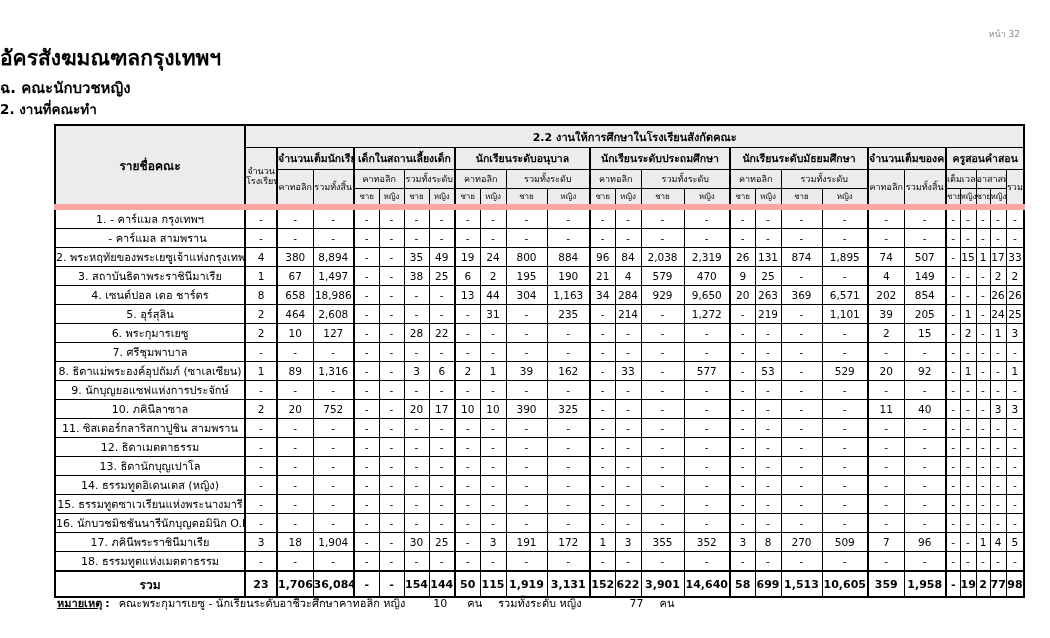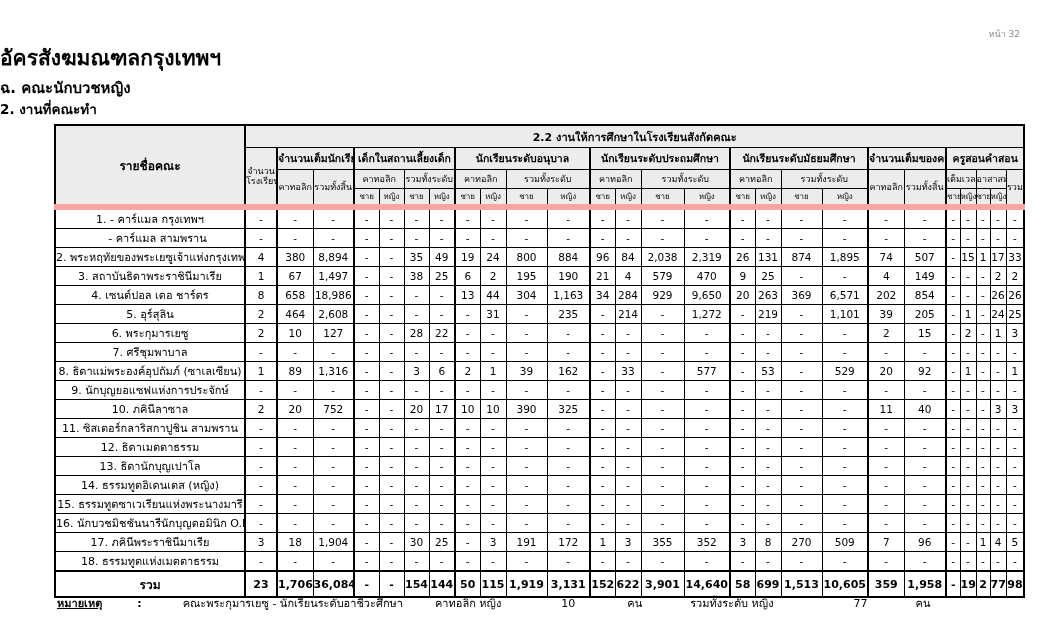--- a/index.html
+++ b/index.html
@@ -30,21 +30,21 @@
   .hC th{font-size:9px;font-weight:normal;height:18px;}
   .hD th{font-size:8px;font-weight:normal;height:15px;}
   tbody tr:first-child td{border-top:6px solid #fca5a5;}
   td.num{font-size:10.5px;height:17px;}
   td.name{font-size:11px;text-align:left;padding-left:4px;}
   td.name.indent{padding-left:15px;}
   tr.total td{font-weight:bold;border-top:2px solid #000;height:24px;font-size:11px;}
   tr.total td.total-label{text-align:center;font-size:12px;}
 
   .footnote{
-    position:absolute;left:57px;top:594px;font-size:11px;display:flex;align-items:baseline;gap:32px;
+    position:absolute;left:57px;top:594px;font-size:11px;display:flex;align-items:baseline;
   }
   .footnote .fn-label{font-weight:bold;text-decoration:underline;}
   .footnote .fn-sep{margin-left:3px;font-weight:bold;}
   .footnote .fn-text{margin-left:9px;}
   .footnote .fn-d1{text-align:center;}
   .footnote .fn-v1{margin-left:28px;}
   .footnote .fn-u1{margin-left:20px;}
   .footnote .fn-d2{margin-left:16px;}
   .footnote .fn-v2{margin-left:48px;}
   .footnote .fn-u2{margin-left:16px;}

